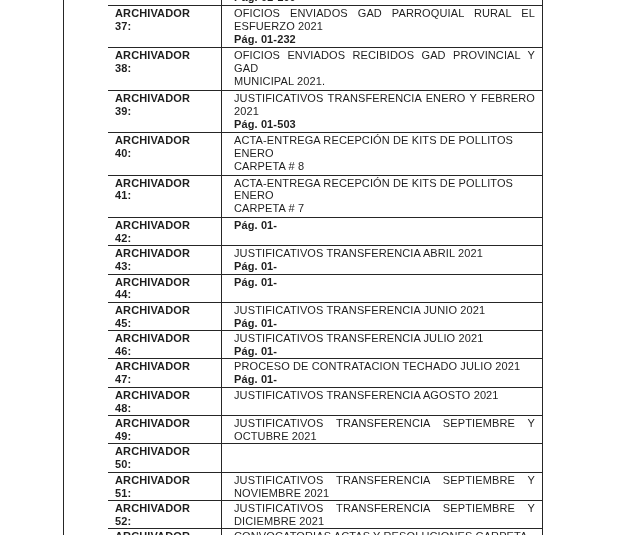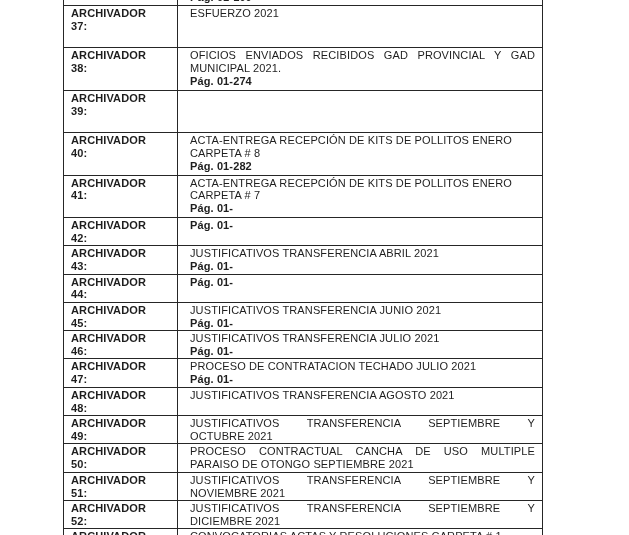--- a/index.html
+++ b/index.html
@@ -21,20 +21,21 @@
     width:480px;
     border-left:1.6px solid var(--bc);
     border-right:1.6px solid var(--bc);
     box-sizing:border-box;
   }
   .row{
     display:flex;
     border-bottom:1.6px solid var(--bc);
     box-sizing:border-box;
     overflow:hidden;
+    margin-left:44px;
   }
   .cell-left{
     flex:0 0 114px;
     width:114px;
     border-right:1.6px solid var(--bc);
     box-sizing:border-box;
     padding:1px 4px 0 7px;
     font-weight:700;
   }
   .cell-right{
@@ -77,39 +78,46 @@
     </div>
   </div>
 
   <div id="rows-mount">
       <div class="row" style="height: 42.4px;">
         <div class="cell-left">
           <div class="ln">ARCHIVADOR</div>
           <div class="ln">37:</div>
         </div>
         <div class="cell-right">
+          <div class="ln j">OFICIOS ENVIADOS GAD PARROQUIAL RURAL EL</div>
           <div class="ln">ESFUERZO 2021</div>
+          <div class="ln b">Pág. 01-232</div>
         </div>
       </div>
       <div class="row" style="height: 42.4px;">
         <div class="cell-left">
           <div class="ln">ARCHIVADOR</div>
           <div class="ln">38:</div>
         </div>
         <div class="cell-right">
           <div class="ln j">OFICIOS ENVIADOS RECIBIDOS GAD PROVINCIAL Y GAD</div>
           <div class="ln">MUNICIPAL 2021.</div>
           <div class="ln b">Pág. 01-274</div>
         </div>
       </div>
       <div class="row" style="height: 42.4px;">
         <div class="cell-left">
           <div class="ln">ARCHIVADOR</div>
           <div class="ln">39:</div>
         </div>
+        <div class="cell-right">
+          <div class="ln j">JUSTIFICATIVOS TRANSFERENCIA ENERO Y FEBRERO</div>
+          <div class="ln">2021</div>
+          <div class="ln b">Pág. 01-503</div>
+        </div>
       </div>
       <div class="row" style="height: 42.4px;">
         <div class="cell-left">
           <div class="ln">ARCHIVADOR</div>
           <div class="ln">40:</div>
         </div>
         <div class="cell-right">
           <div class="ln">ACTA-ENTREGA RECEPCIÓN DE KITS DE POLLITOS ENERO</div>
           <div class="ln">CARPETA # 8</div>
           <div class="ln b">Pág. 01-282</div>
@@ -201,24 +209,20 @@
         <div class="cell-right">
           <div class="ln j">JUSTIFICATIVOS TRANSFERENCIA SEPTIEMBRE Y</div>
           <div class="ln">OCTUBRE 2021</div>
         </div>
       </div>
       <div class="row" style="height: 28.3px;">
         <div class="cell-left">
           <div class="ln">ARCHIVADOR</div>
           <div class="ln">50:</div>
         </div>
-        <div class="cell-right">
-          <div class="ln j">PROCESO CONTRACTUAL CANCHA DE USO MULTIPLE</div>
-          <div class="ln">PARAISO DE OTONGO SEPTIEMBRE  2021</div>
-        </div>
       </div>
       <div class="row" style="height: 28.3px;">
         <div class="cell-left">
           <div class="ln">ARCHIVADOR</div>
           <div class="ln">51:</div>
         </div>
         <div class="cell-right">
           <div class="ln j">JUSTIFICATIVOS TRANSFERENCIA SEPTIEMBRE Y</div>
           <div class="ln">NOVIEMBRE 2021</div>
         </div>

